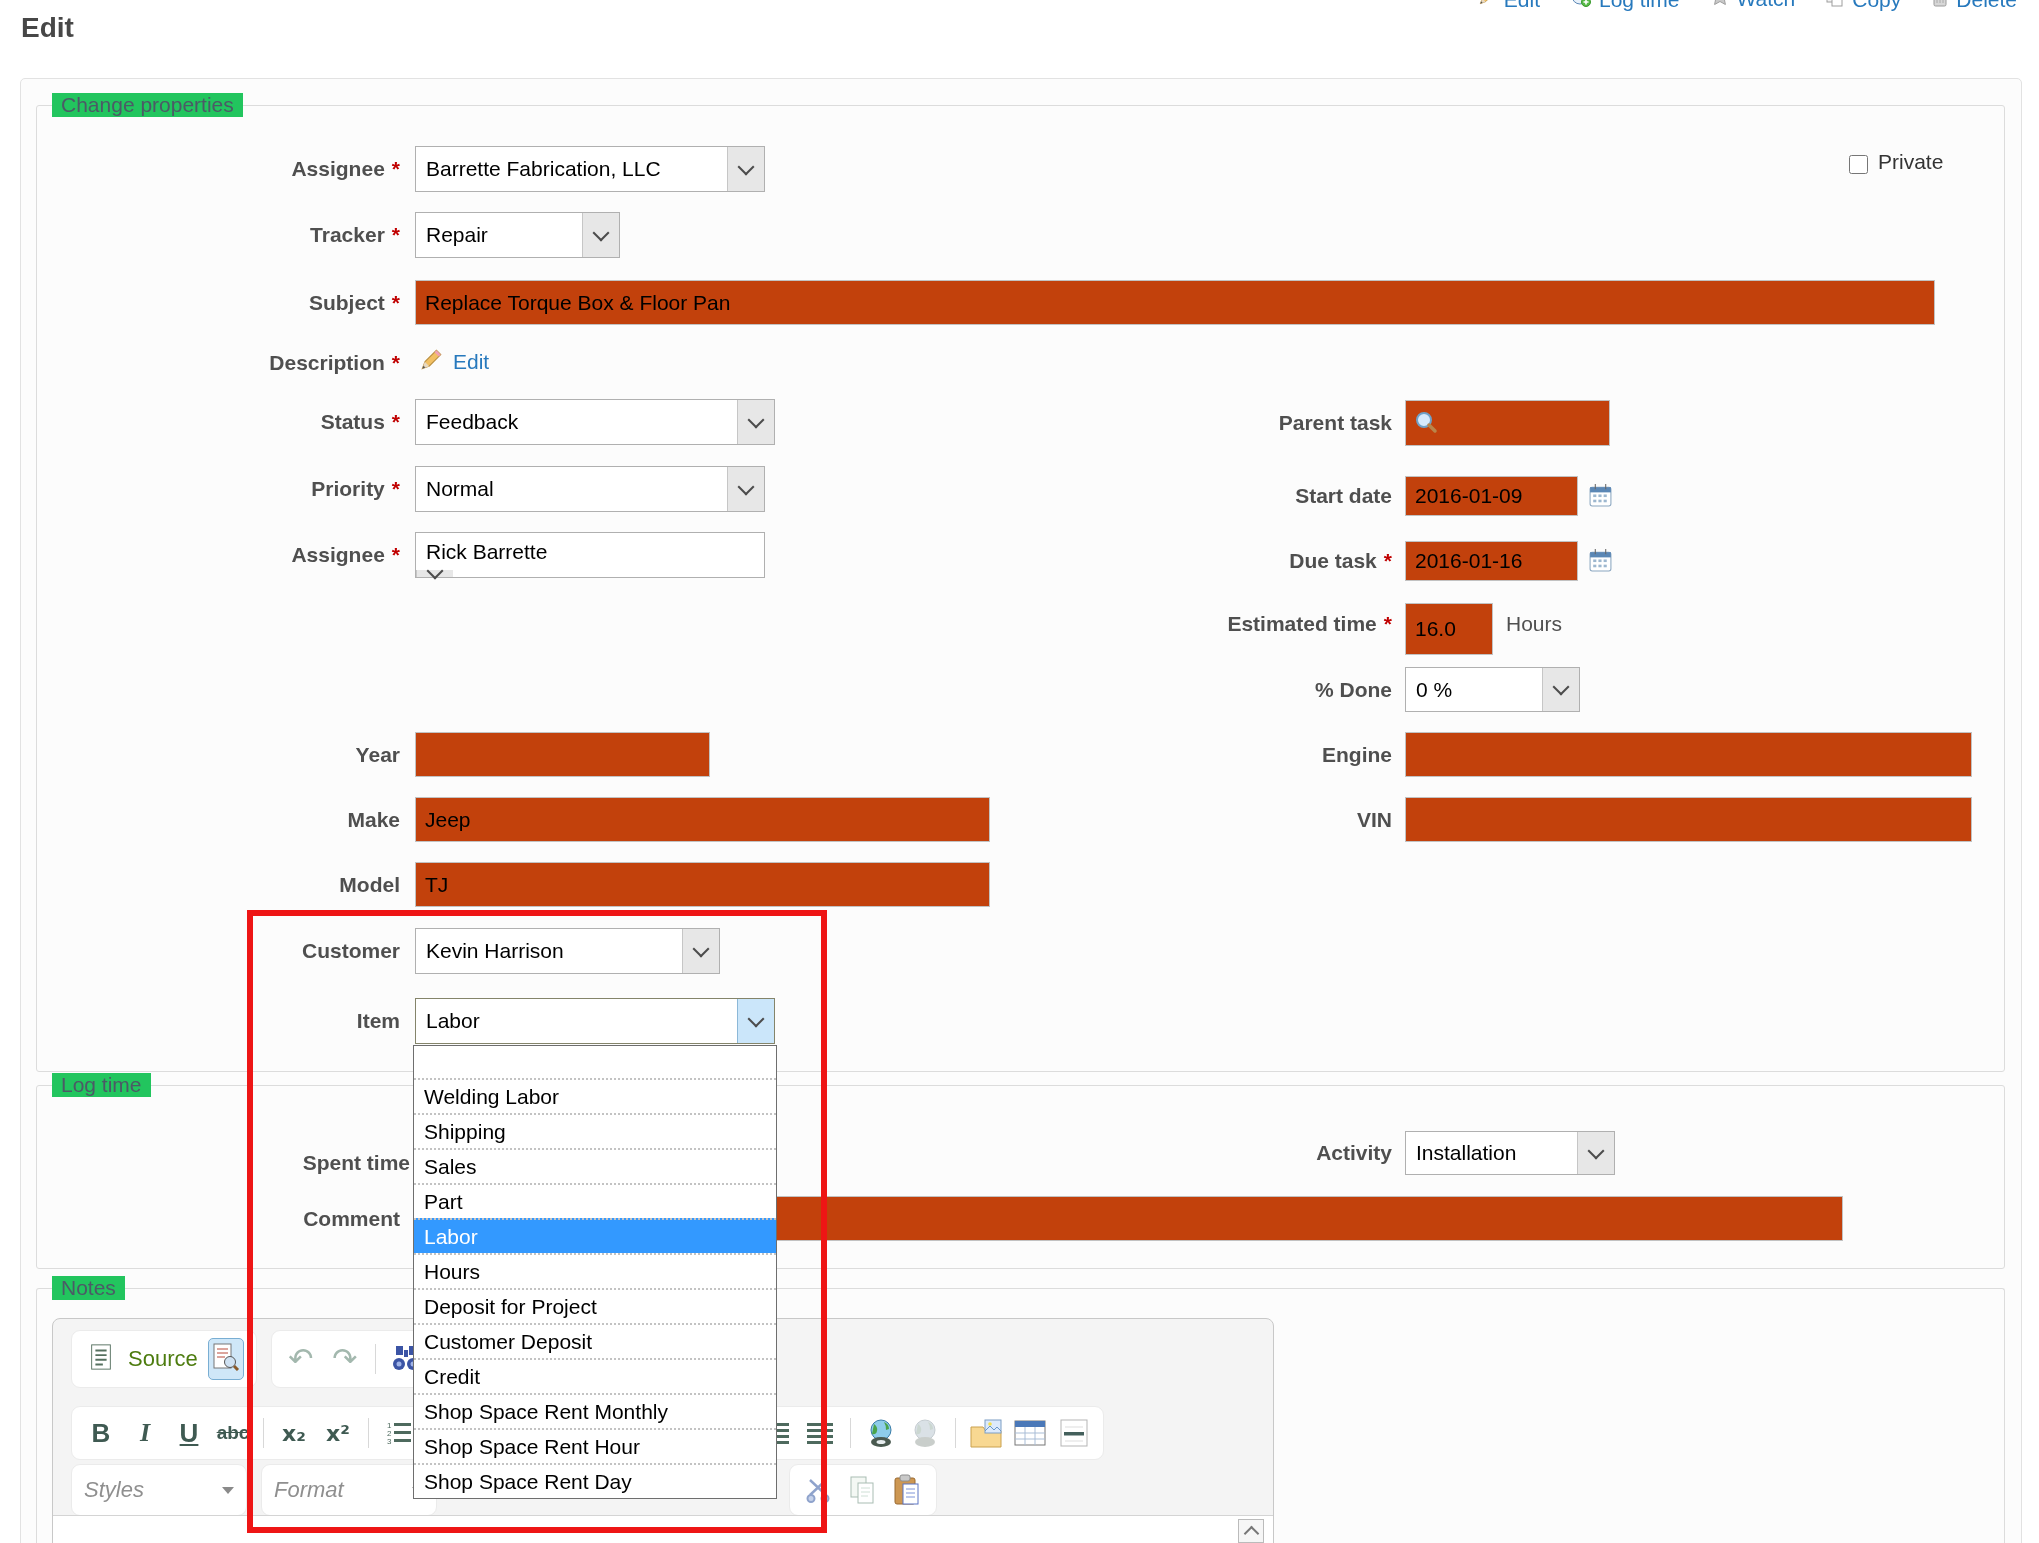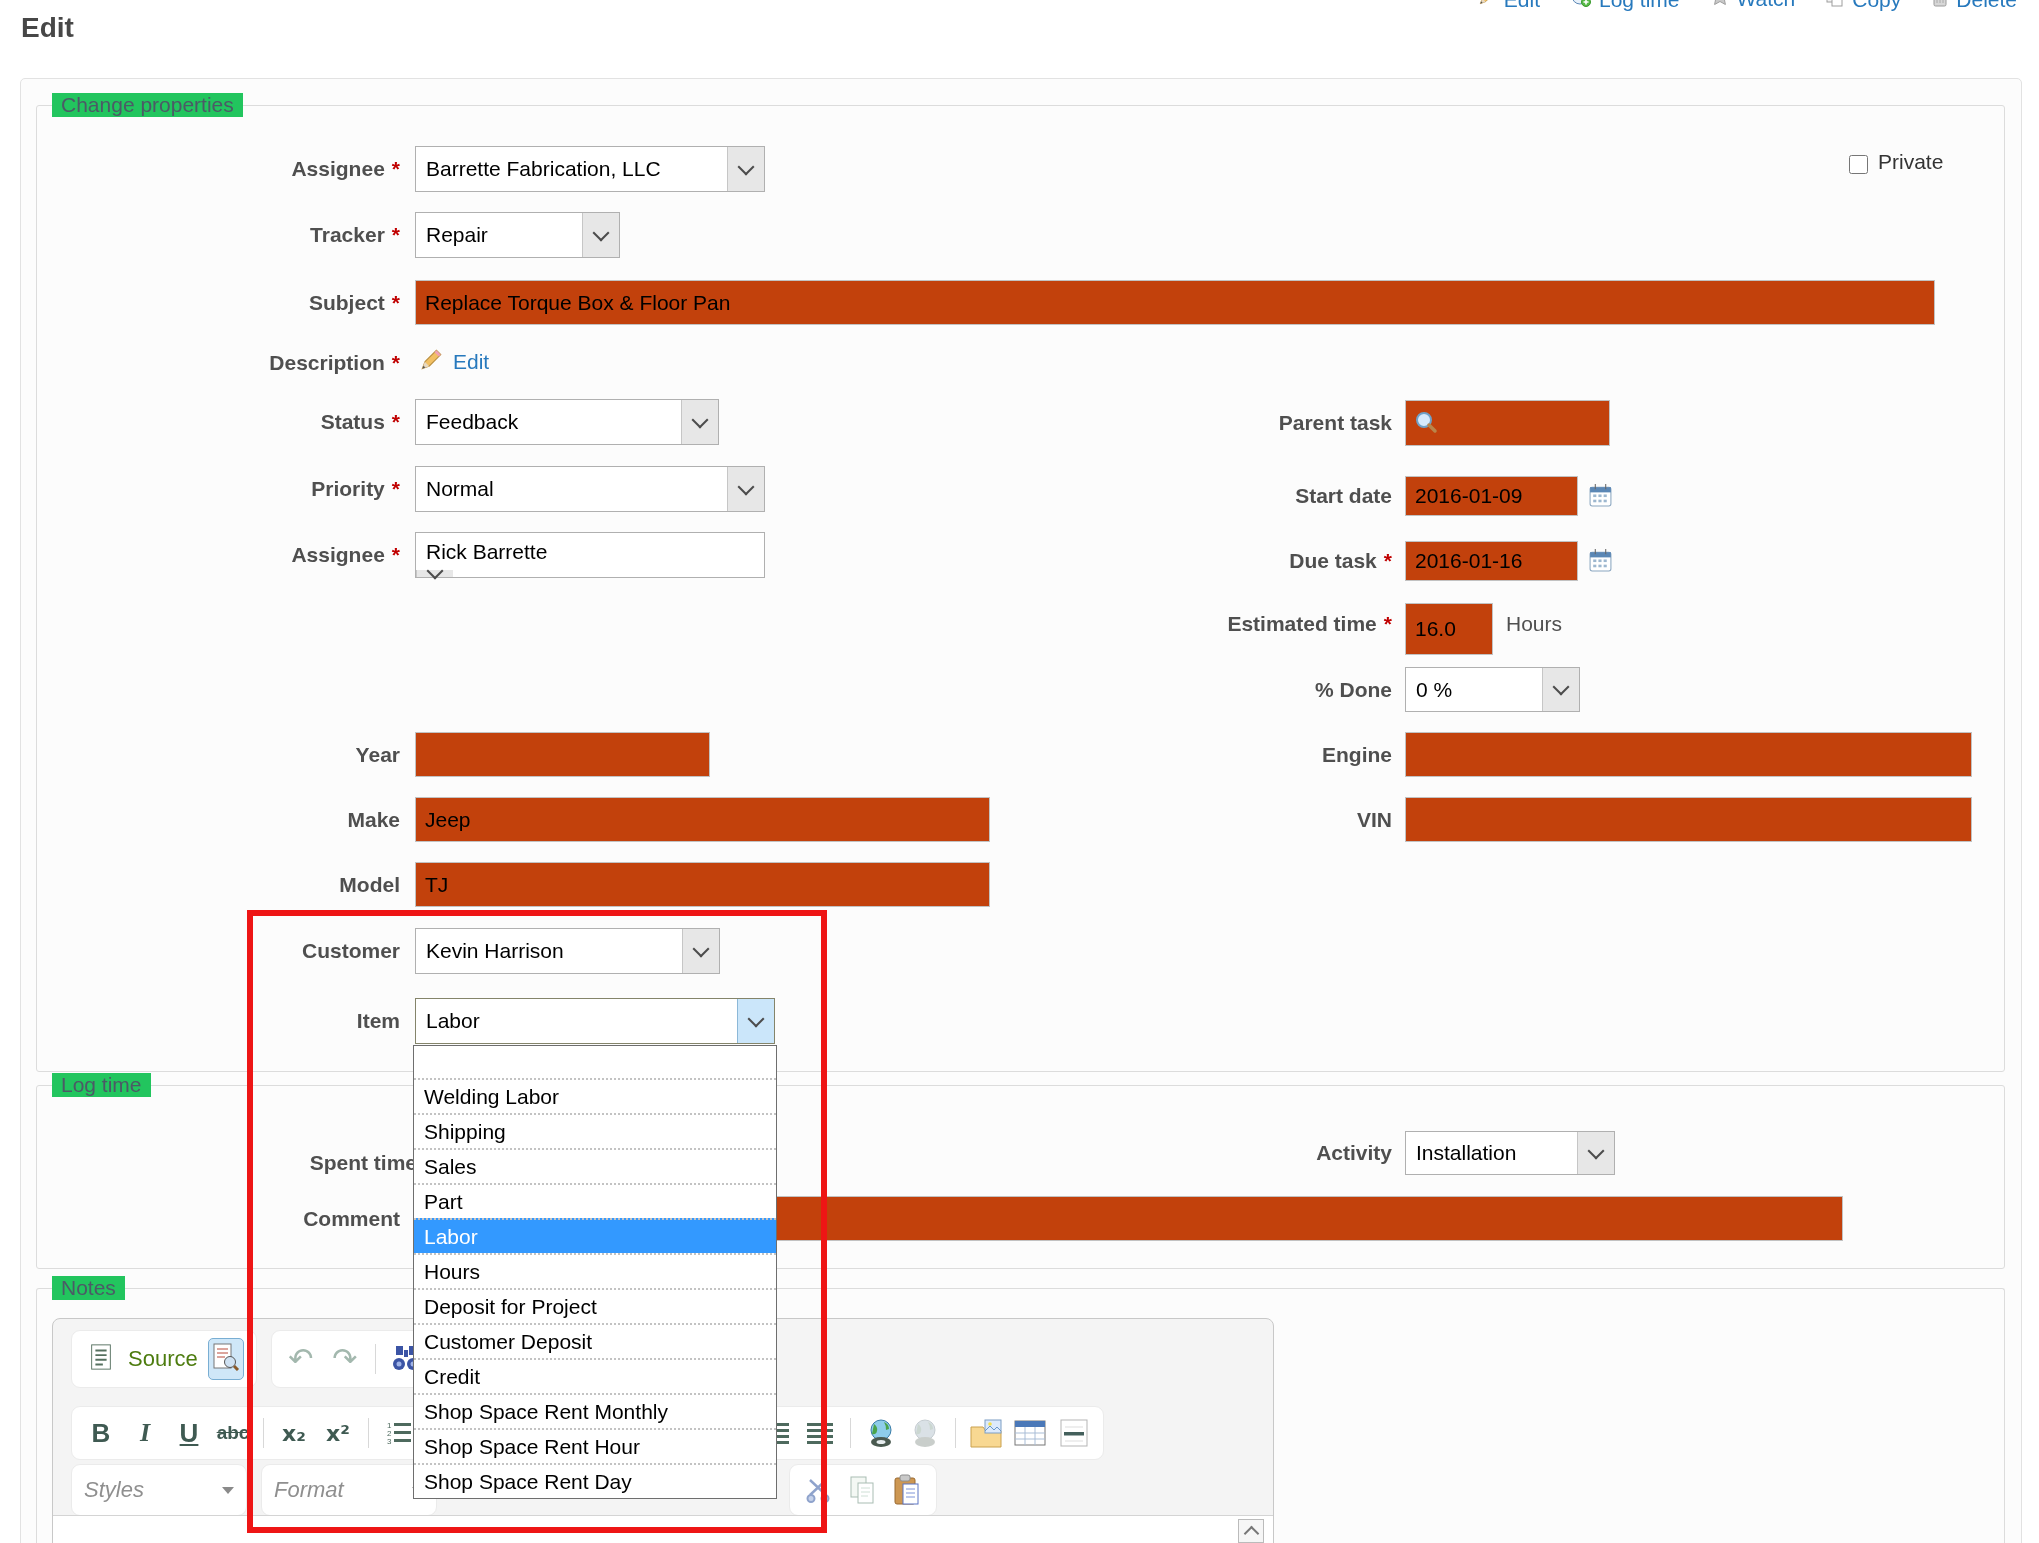--- a/index.html
+++ b/index.html
@@ -168,21 +168,21 @@
           <path d="M4 20 L6.3 13.7 L10.3 17.7 Z" fill="#e8d9c0"></path>
           <path d="M4 20 L5 17.2 L6.8 19 Z" fill="#555"></path>
         </svg></span>
     <span class="linkblue">Edit</span>
   </div>
 
   <div class="lab" style="left:20px;top:399px;width:380px;height:46px;">
     <span>Status</span>
       <span class="req">*</span>
   </div>
-  <div class="sel" style="left:415px;top:399px;width:304px;height:46px;">
+  <div class="sel" style="left:415px;top:399px;width:360px;height:46px;">
     <span class="stext">Feedback</span>
     <span class="sbtn">
         <span class="chev"></span>
       </span>
   </div>
 
   <div class="lab" style="left:20px;top:466px;width:380px;height:46px;">
     <span>Priority</span>
       <span class="req">*</span>
   </div>
@@ -306,21 +306,21 @@
   <div class="sel focused" style="left:415px;top:998px;width:360px;height:46px;">
     <span class="stext">Labor</span>
     <span class="sbtn">
         <span class="chev"></span>
       </span>
   </div>
 
   <div class="fs" style="left:36px;top:1085px;width:1967px;height:182px;"></div>
   <div class="legend" style="left:52px;top:1073px;">Log time</div>
 
-  <div class="lab" style="left:37px;top:1141px;width:380px;height:44px;">
+  <div class="lab" style="left:30px;top:1141px;width:380px;height:44px;">
     <span>Spent time</span>
   </div>
   <input class="tin" style="left: 415px; top: 1141px; width: 200px; height: 42px;" value="">
 
   <div class="lab" style="left:1000px;top:1131px;width:392px;height:44px;">
     <span>Activity</span>
   </div>
   <div class="sel" style="left:1405px;top:1131px;width:210px;height:44px;">
     <span class="stext">Installation</span>
     <span class="sbtn">

